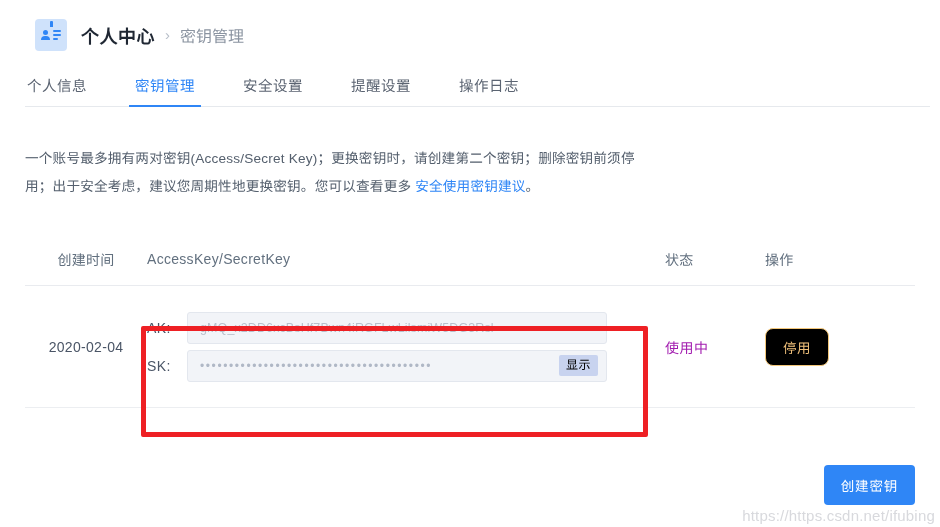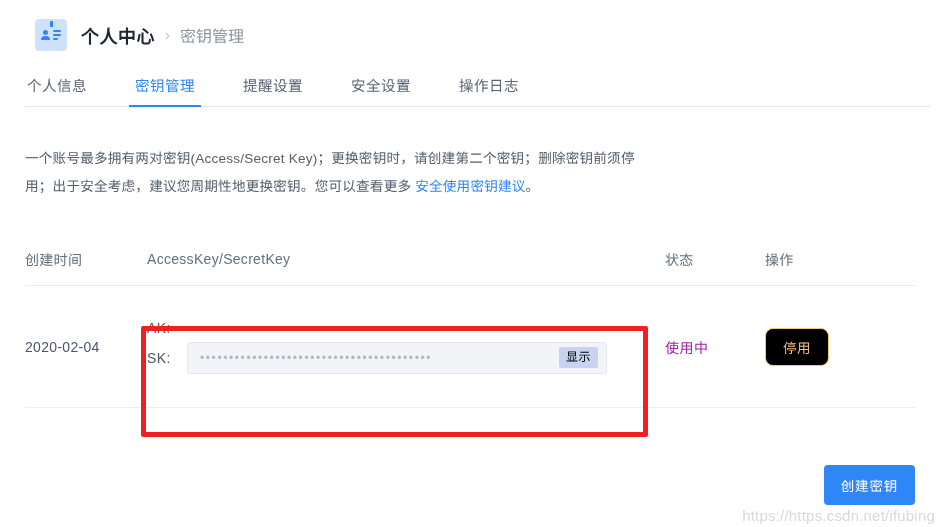--- a/index.html
+++ b/index.html
@@ -158,21 +158,21 @@
 
   .table-head {
     display: flex;
     align-items: center;
     font-size: 14px;
     color: #62707f;
     padding-bottom: 16px;
     border-bottom: 1px solid #e9ebef;
     letter-spacing: 0.3px;
   }
-  .col-time   { width: 122px; flex: 0 0 122px; }
+  .col-time   { width: 122px; flex: 0 0 122px; text-align: center; }
   .col-keys   { width: 518px; flex: 0 0 518px; }
   .col-state  { width: 100px; flex: 0 0 100px; }
   .col-action { width: 130px; flex: 0 0 130px; }
 
   .table-row {
     display: flex;
     align-items: center;
     min-height: 122px;
     border-bottom: 1px solid #eceef1;
     position: relative;
@@ -314,22 +314,22 @@
     <span class="line3"></span>
   </span>
   <span class="crumb-current">个人中心</span>
   <span class="crumb-sep">›</span>
   <span class="crumb-sub">密钥管理</span>
 </div>
 
 <div class="tabs">
   <div class="tab">个人信息</div>
   <div class="tab active">密钥管理</div>
+  <div class="tab">安全设置</div>
   <div class="tab">提醒设置</div>
-  <div class="tab">安全设置</div>
   <div class="tab">操作日志</div>
 </div>
 
 <p class="desc"><span>一个账号最多拥有两对密钥(Access/Secret Key)；更换密钥时，请创建第二个密钥；删除密钥前须停用；出于安全考虑，建议您周期性地更换密钥。您可以查看更多 </span><a href="#">安全使用密钥建议</a><span>。</span></p>
 
 <div class="key-table">
 
   <div class="table-head">
     <div class="col-time">创建时间</div>
     <div class="col-keys">AccessKey/SecretKey</div>
@@ -337,20 +337,23 @@
     <div class="col-action">操作</div>
   </div>
 
   <div class="table-row">
 
     <div class="col-time cell-time">2020-02-04</div>
 
     <div class="col-keys keys-block">
       <div class="key-line">
         <span class="key-label">AK:</span>
+        <div class="key-input">
+          <span class="value">gMQ_x2DD6xcBsHf7Bwn4iRGFLwLilsmiW5DG3Rsl</span>
+        </div>
       </div>
       <div class="key-line">
         <span class="key-label">SK:</span>
         <div class="key-input">
           <span class="masked">••••••••••••••••••••••••••••••••••••••••</span>
           <button class="show-btn">显示</button>
         </div>
       </div>
     </div>
 

